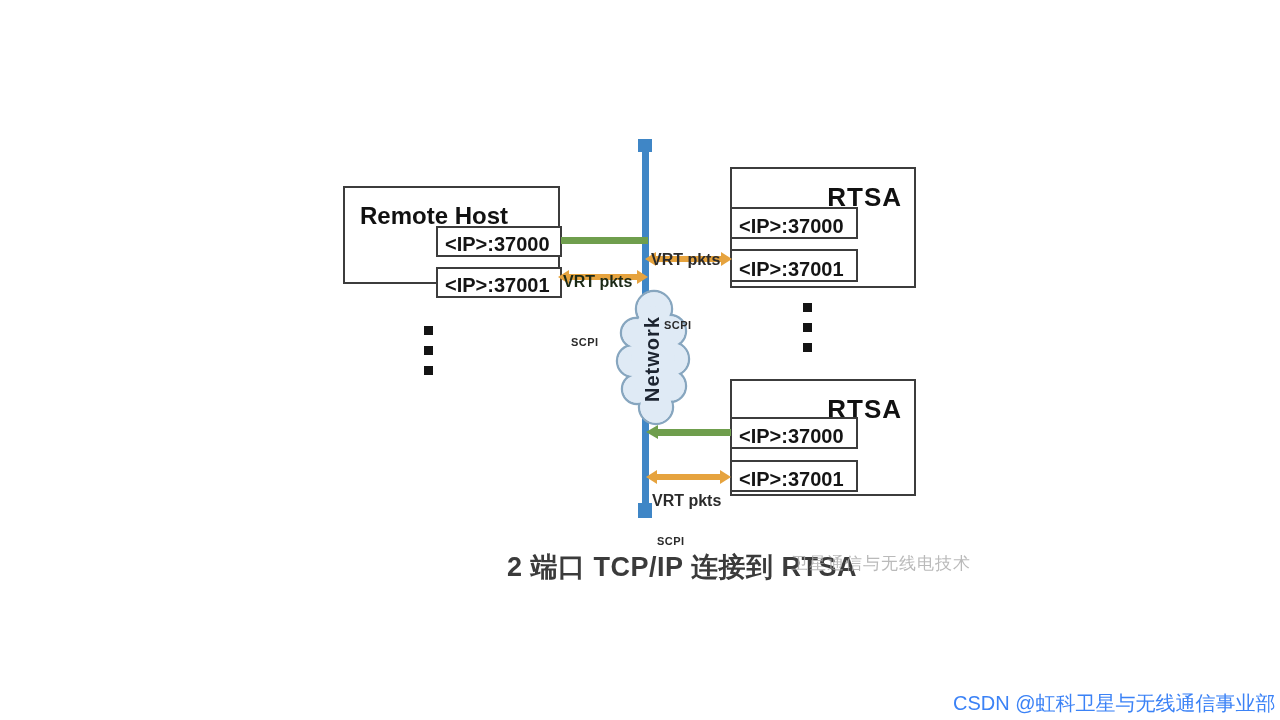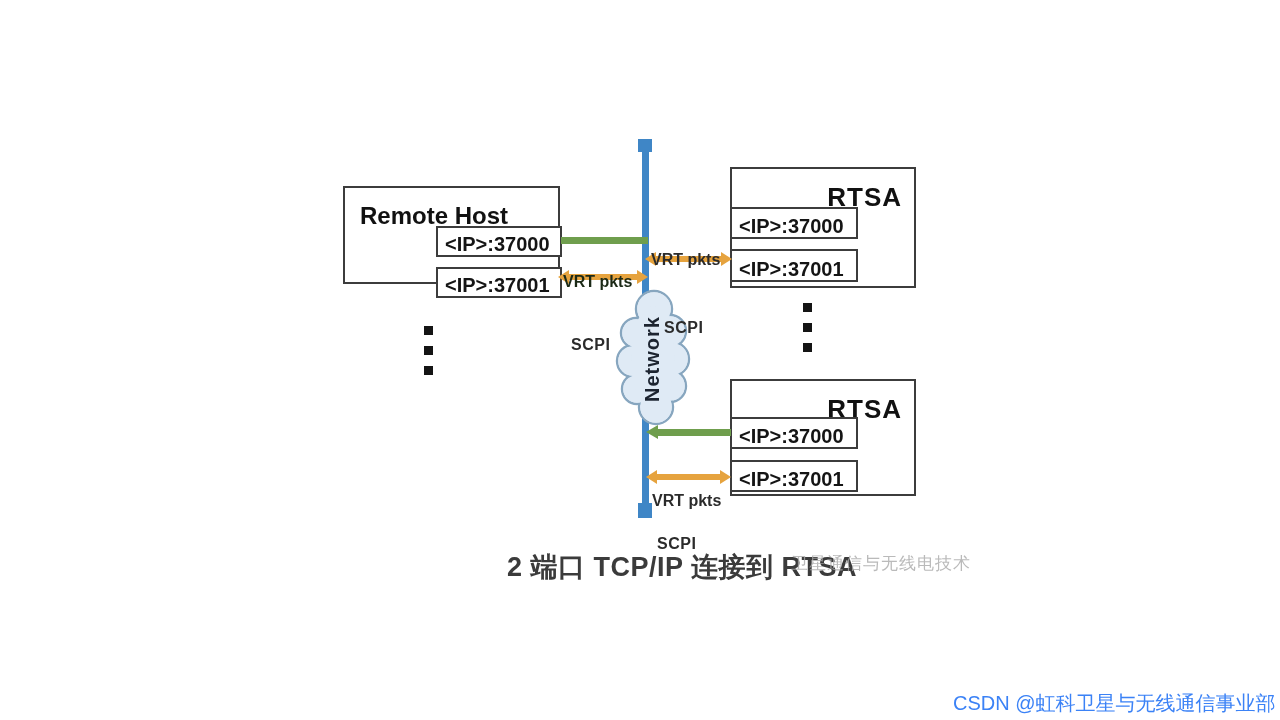--- a/index.html
+++ b/index.html
@@ -27,21 +27,21 @@
   .h-arrow .shaft{flex:1;}
   .h-arrow.orange .shaft{height:6px;background:#e6a33e;}
   .h-arrow.green .shaft{height:7px;background:#6f9e4d;}
   .head{width:0;height:0;border-top:7px solid transparent;border-bottom:7px solid transparent;}
   .head.l.orange-h{border-right:11px solid #e6a33e;}
   .head.r.orange-h{border-left:11px solid #e6a33e;}
   .head.l.green-h{border-right:12px solid #6f9e4d;}
   
   .lbl{position:absolute;font-weight:bold;white-space:nowrap;z-index:5;color:#2b2b2b;margin-top:42px;}
   .lbl.vrt{font-size:16px;}
-  .lbl.scpi{font-size:16px;letter-spacing:0.5px;}
+  .lbl.scpi{font-size:11px;letter-spacing:0.5px;}
   .lbl.on-green{color:#1c2a17;}
   
   .dots{position:absolute;display:flex;flex-direction:column;gap:11px;z-index:2;}
   .dot{width:9px;height:9px;background:#141414;}
   
   .caption{position:absolute;left:507px;top:549px;font-size:27px;font-weight:600;
            color:#3b3b3b;letter-spacing:0.5px;white-space:nowrap;z-index:2;}
   .wm-overlay{position:absolute;left:791px;top:552px;font-size:17px;color:#a9a9a9;opacity:0.8;
               letter-spacing:1px;white-space:nowrap;z-index:6;}
   .wm-csdn{position:absolute;left:953px;top:690px;font-size:20px;color:#3b82f6;

